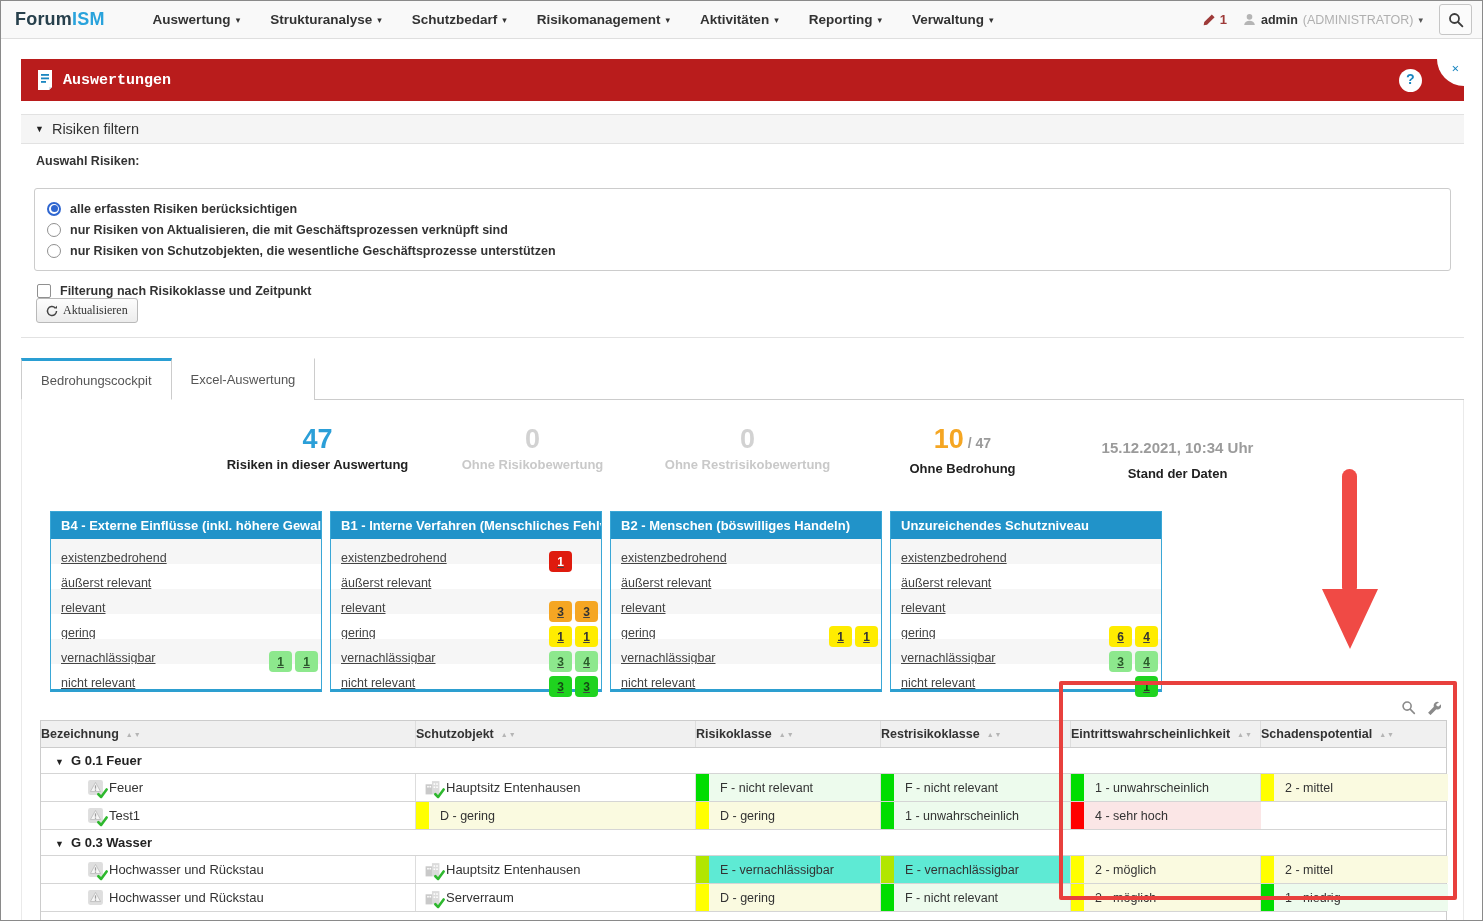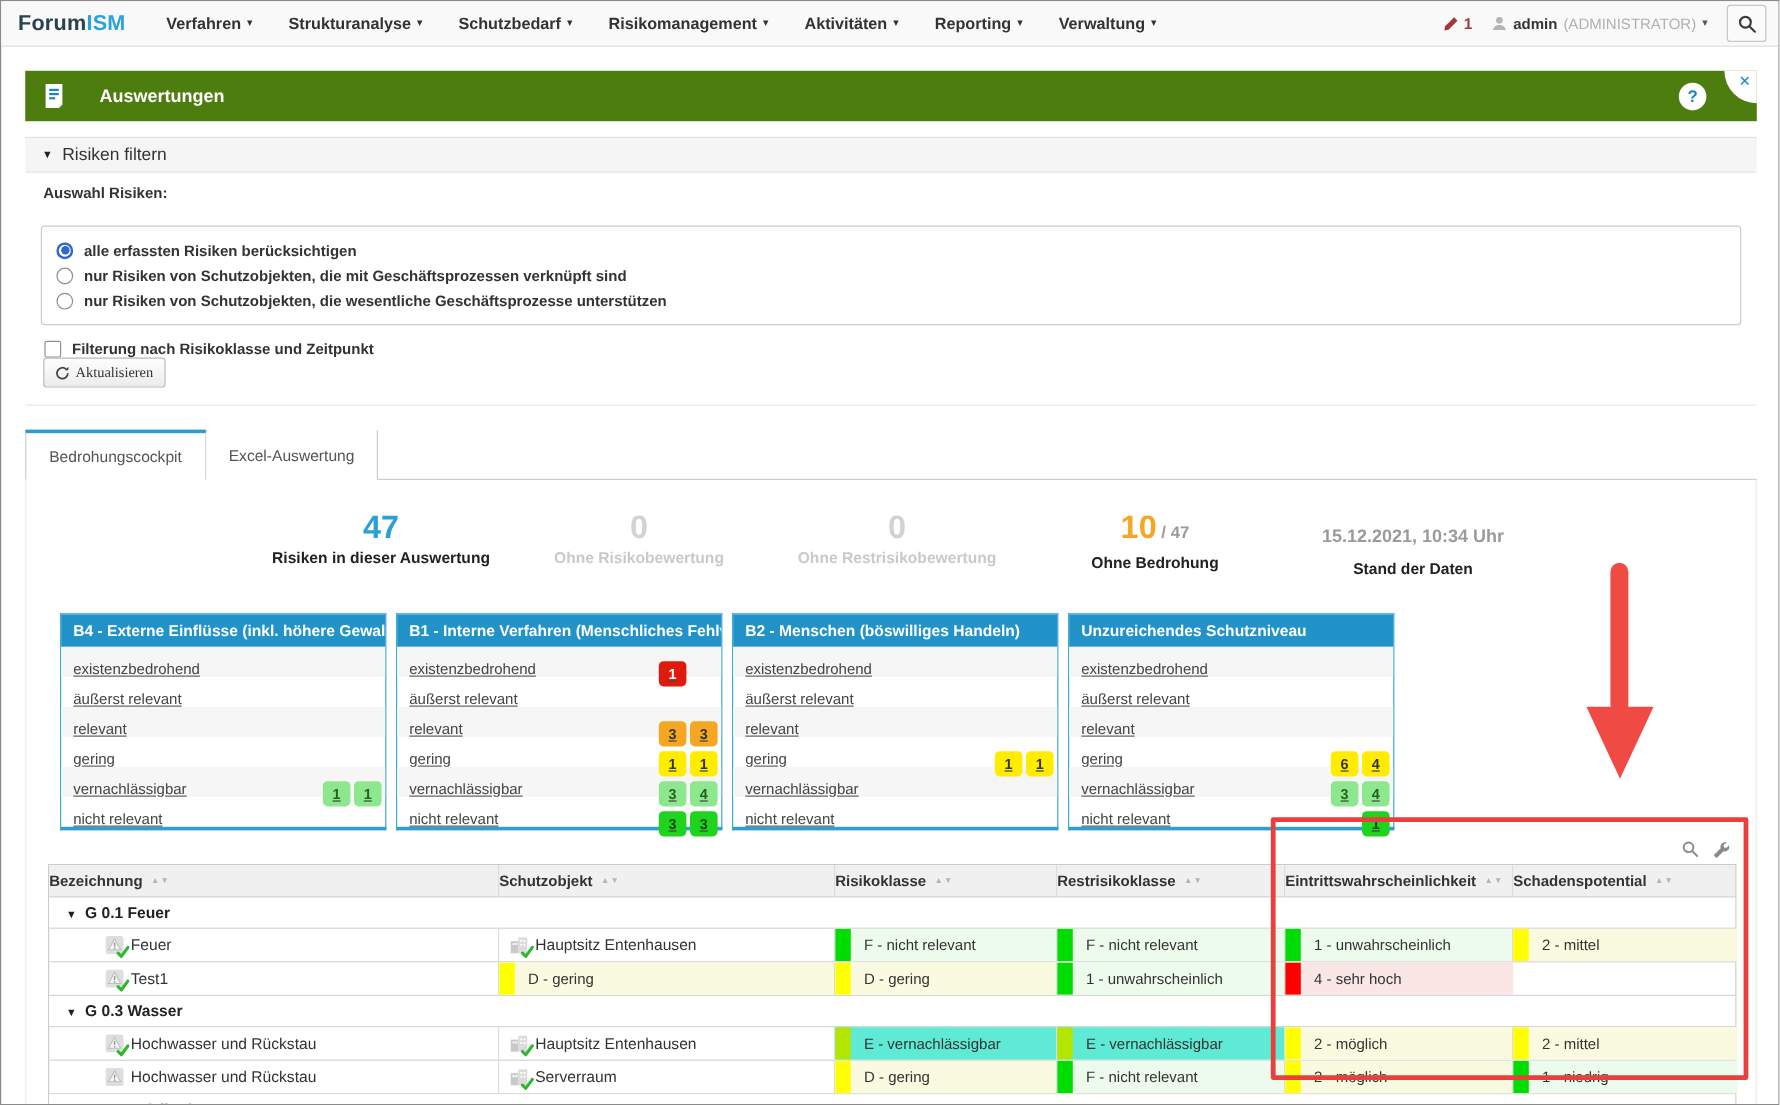--- a/index.html
+++ b/index.html
@@ -2,37 +2,37 @@
 <html lang="de"><head>
 <meta charset="utf-8">
 <style>
   * { margin:0; padding:0; box-sizing:border-box; }
   html,body { width:1483px; height:921px; overflow:hidden; background:#fff;
     font-family:"Liberation Sans","DejaVu Sans",sans-serif; color:#333; font-size:13px; }
   .page { position:relative; width:1483px; height:921px; border:1px solid #8a8a8a; overflow:hidden; background:#fff; }
 
   
   .navbar { height:38px; background:#f9f9f9; border-bottom:1px solid #dfdfdf;
-    display:flex; align-items:center; padding:0 10px 0 14px; }
+    display:flex; align-items:center; padding:0 10px 0 14px;gap:14px; }
   .logo { font-size:18px; font-weight:700; margin-right:34px; cursor:pointer; letter-spacing:.2px; }
   .logo .p1 { color:#28414d; } .logo .p2 { color:#2aa3dc; }
   .menu { display:flex; align-items:center; gap:30px; flex:1; }
   .menu-item { font-size:13.5px; font-weight:600; color:#333; display:flex; align-items:center; gap:5px; cursor:pointer; white-space:nowrap; }
   .menu-item .caret { font-size:9px; color:#333; }
   .nav-right { display:flex; align-items:center; gap:16px; }
   .edit-ind { display:flex; align-items:center; gap:4px; font-weight:700; color:#9e3a38; font-size:13px; cursor:pointer; }
   .user { display:flex; align-items:center; gap:5px; cursor:pointer; font-size:12.5px; white-space:nowrap; }
   .user b { color:#333; } .user .role { color:#b0b0b0; } .user .caret { font-size:9px; color:#555; }
   .search-btn { width:33px; height:31px; border:1px solid #c6c6c6; border-radius:3px; background:#fbfbfb;
     display:flex; align-items:center; justify-content:center; cursor:pointer; }
 
   
   .panel { margin:20px 20px 0 20px; width:1443px; position:relative; }
-  .panel-header { position:relative; height:42px; background:#4d7c0f; color:#fff;
-    display:flex; align-items:center; gap:28px; padding:0 14px; }
+  .panel-header { position:relative; height:42px; background:#b91c1c; color:#fff;
+    display:flex; align-items:center; gap:8px; padding:0 14px;font-family:Liberation Mono, monospace; }
   .panel-title { font-size:15px; font-weight:700; }
   .help-btn { position:absolute; right:42px; width:23px; height:23px; border-radius:50%; background:#fff;
     color:#1a86c0; font-weight:700; font-size:14px; display:flex; align-items:center; justify-content:center; cursor:pointer; }
   .corner-close { position:absolute; right:0; top:0; width:27px; height:27px; background:#fff;
     border-bottom-left-radius:100%; cursor:pointer; }
   .corner-close span { position:absolute; right:5px; top:2px; color:#1a86c0; font-size:12px; font-weight:700; }
 
   
   .filter-section { margin-top:13px; border:1px solid #e2e2e2; border-left:none; border-right:none; }
   .filter-header { background:#f5f5f5; border-bottom:1px solid #e2e2e2; padding:6px 14px; font-size:14.5px;
@@ -128,21 +128,21 @@
 <body>
 
 <div class="page">
 
   <header class="navbar">
     <div class="logo">
       <span class="p1">Forum</span><span class="p2">ISM</span>
     </div>
     <nav class="menu">
         <div class="menu-item">
-          <span>Verfahren</span>
+          <span>Auswertung</span>
           <span class="caret">▾</span>
         </div>
         <div class="menu-item">
           <span>Strukturanalyse</span>
           <span class="caret">▾</span>
         </div>
         <div class="menu-item">
           <span>Schutzbedarf</span>
           <span class="caret">▾</span>
         </div>
@@ -212,21 +212,21 @@
       </div>
       <div class="filter-body">
         <div class="filter-label">Auswahl Risiken:</div>
         <div class="radio-box">
             <div class="radio-row">
               <span class="rdo sel"></span>
               <span class="lbl">alle erfassten Risiken berücksichtigen</span>
             </div>
             <div class="radio-row">
               <span class="rdo"></span>
-              <span class="lbl">nur Risiken von Schutzobjekten, die mit Geschäftsprozessen verknüpft sind</span>
+              <span class="lbl">nur Risiken von Aktualisieren, die mit Geschäftsprozessen verknüpft sind</span>
             </div>
             <div class="radio-row">
               <span class="rdo"></span>
               <span class="lbl">nur Risiken von Schutzobjekten, die wesentliche Geschäftsprozesse unterstützen</span>
             </div>
           </div>
         <div class="check-row">
           <span class="cb"></span>
           <span class="lbl">Filterung nach Risikoklasse und Zeitpunkt</span>
         </div>

